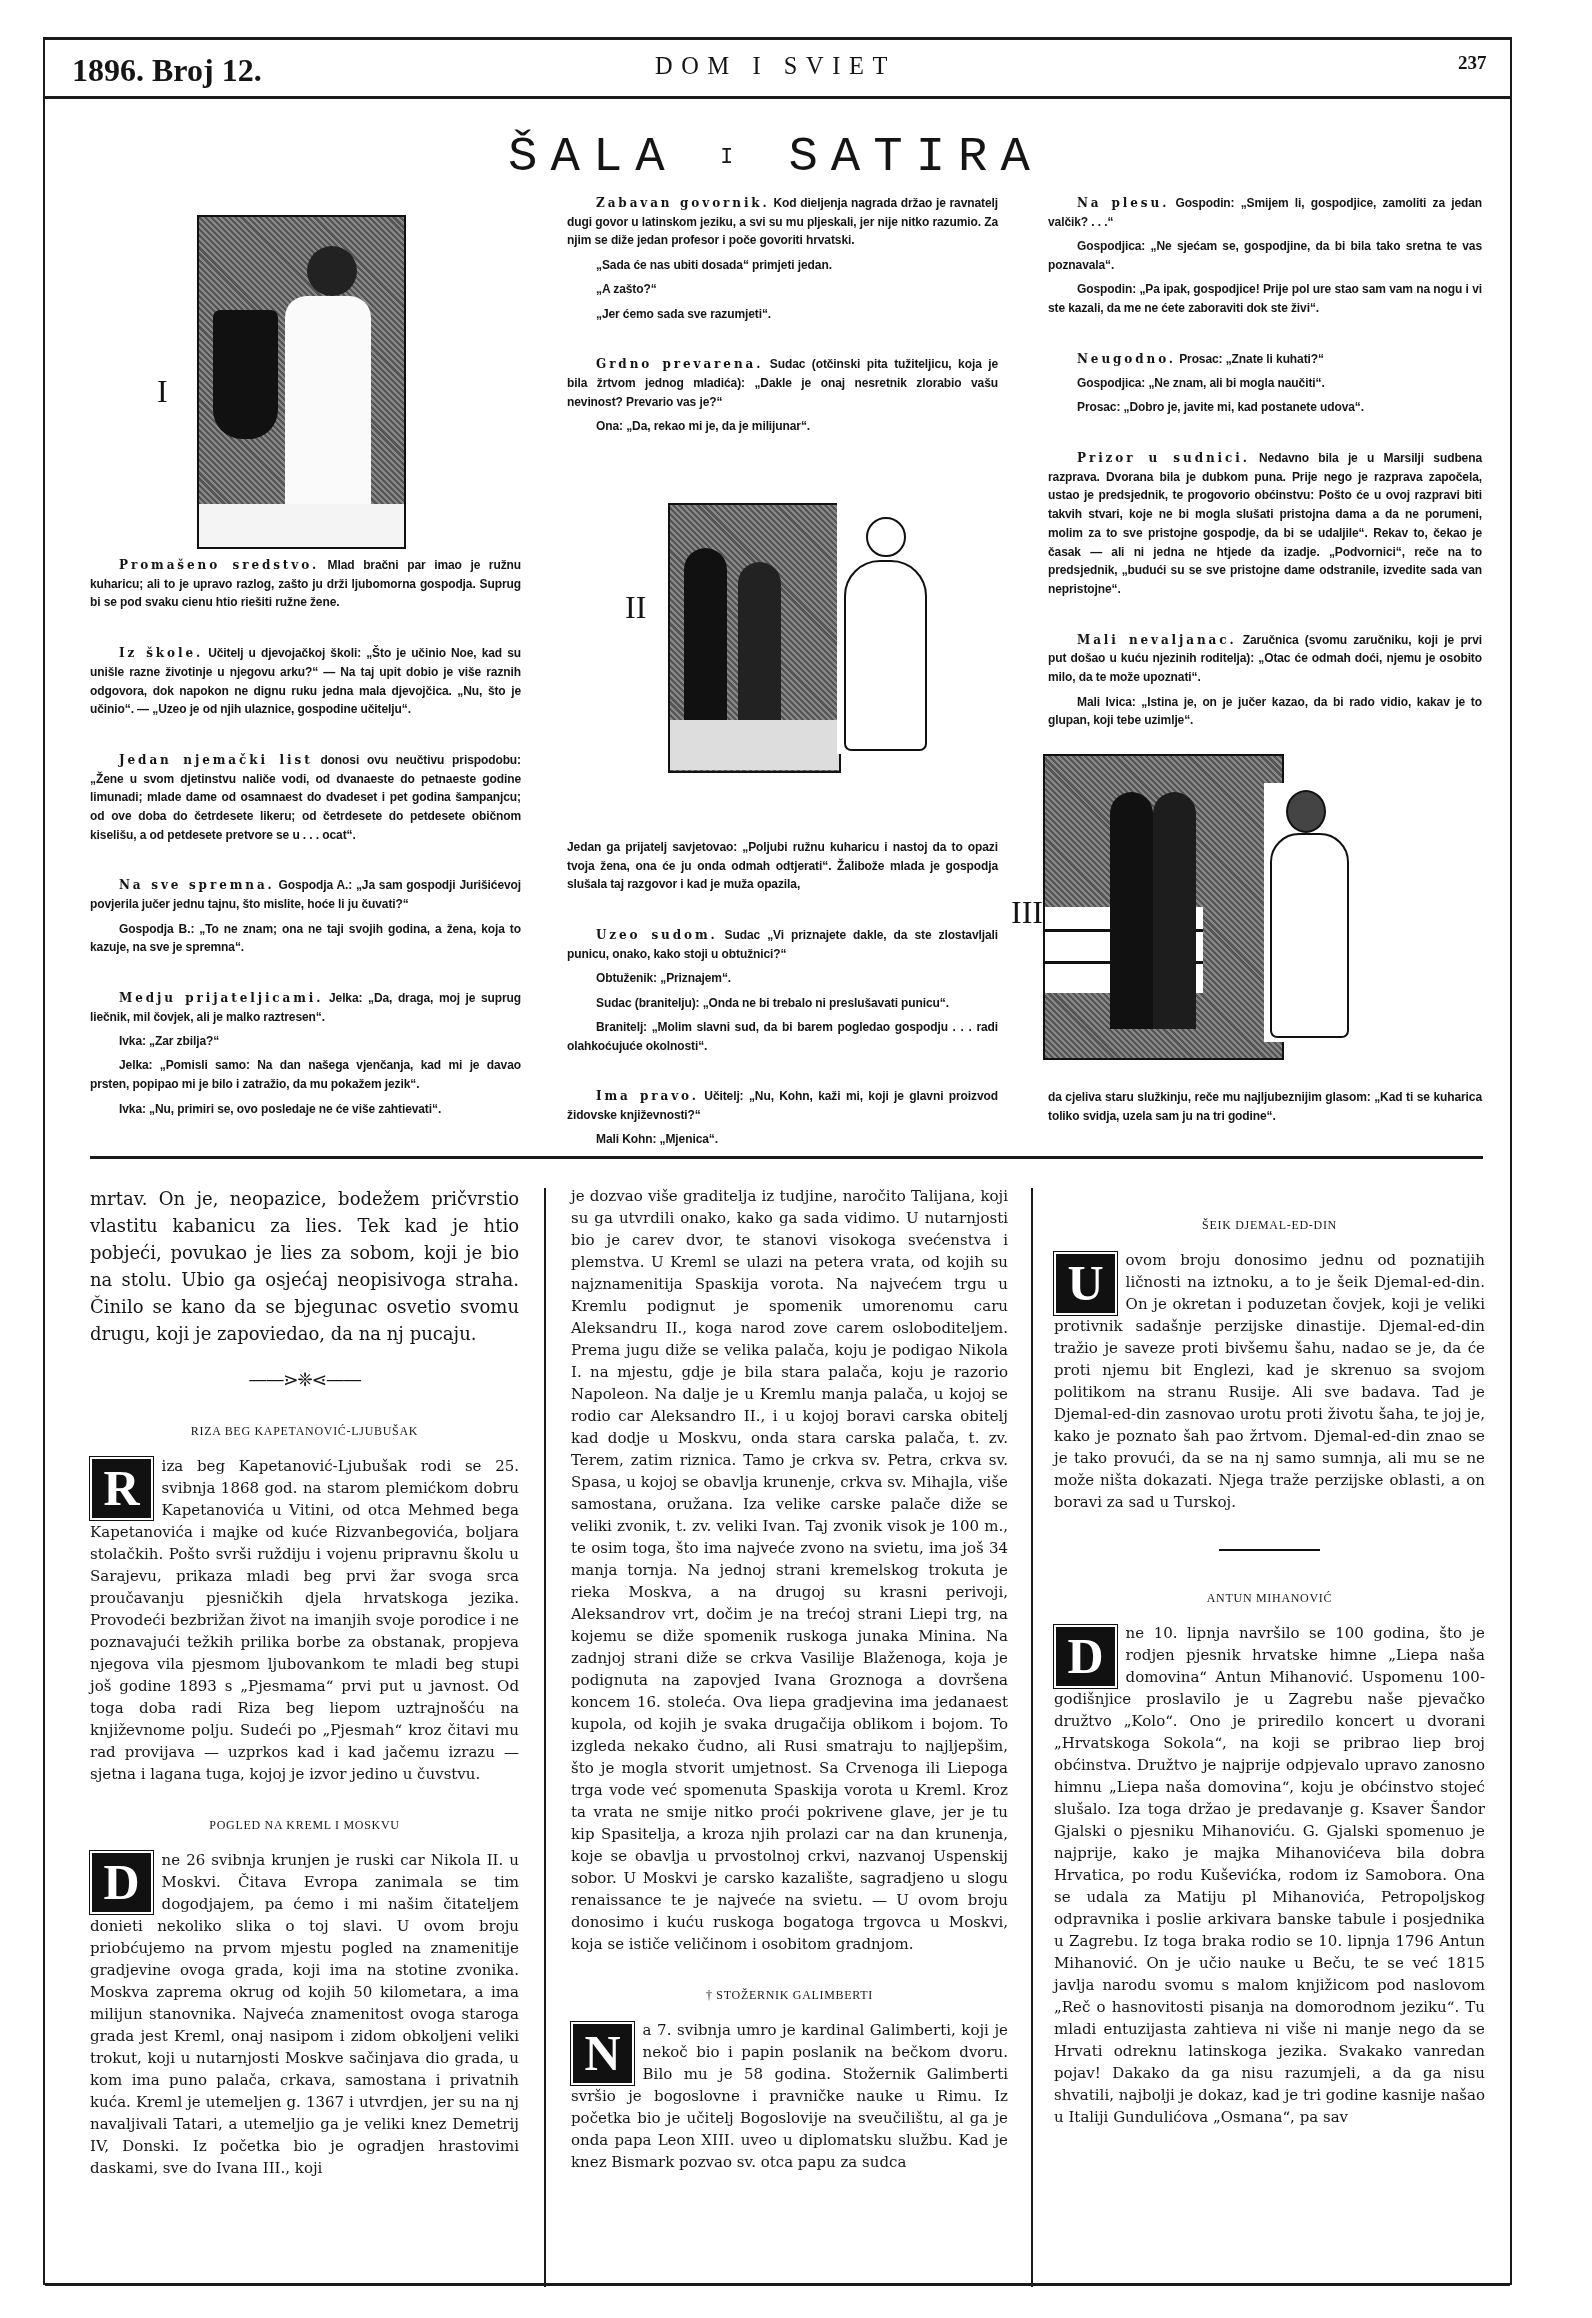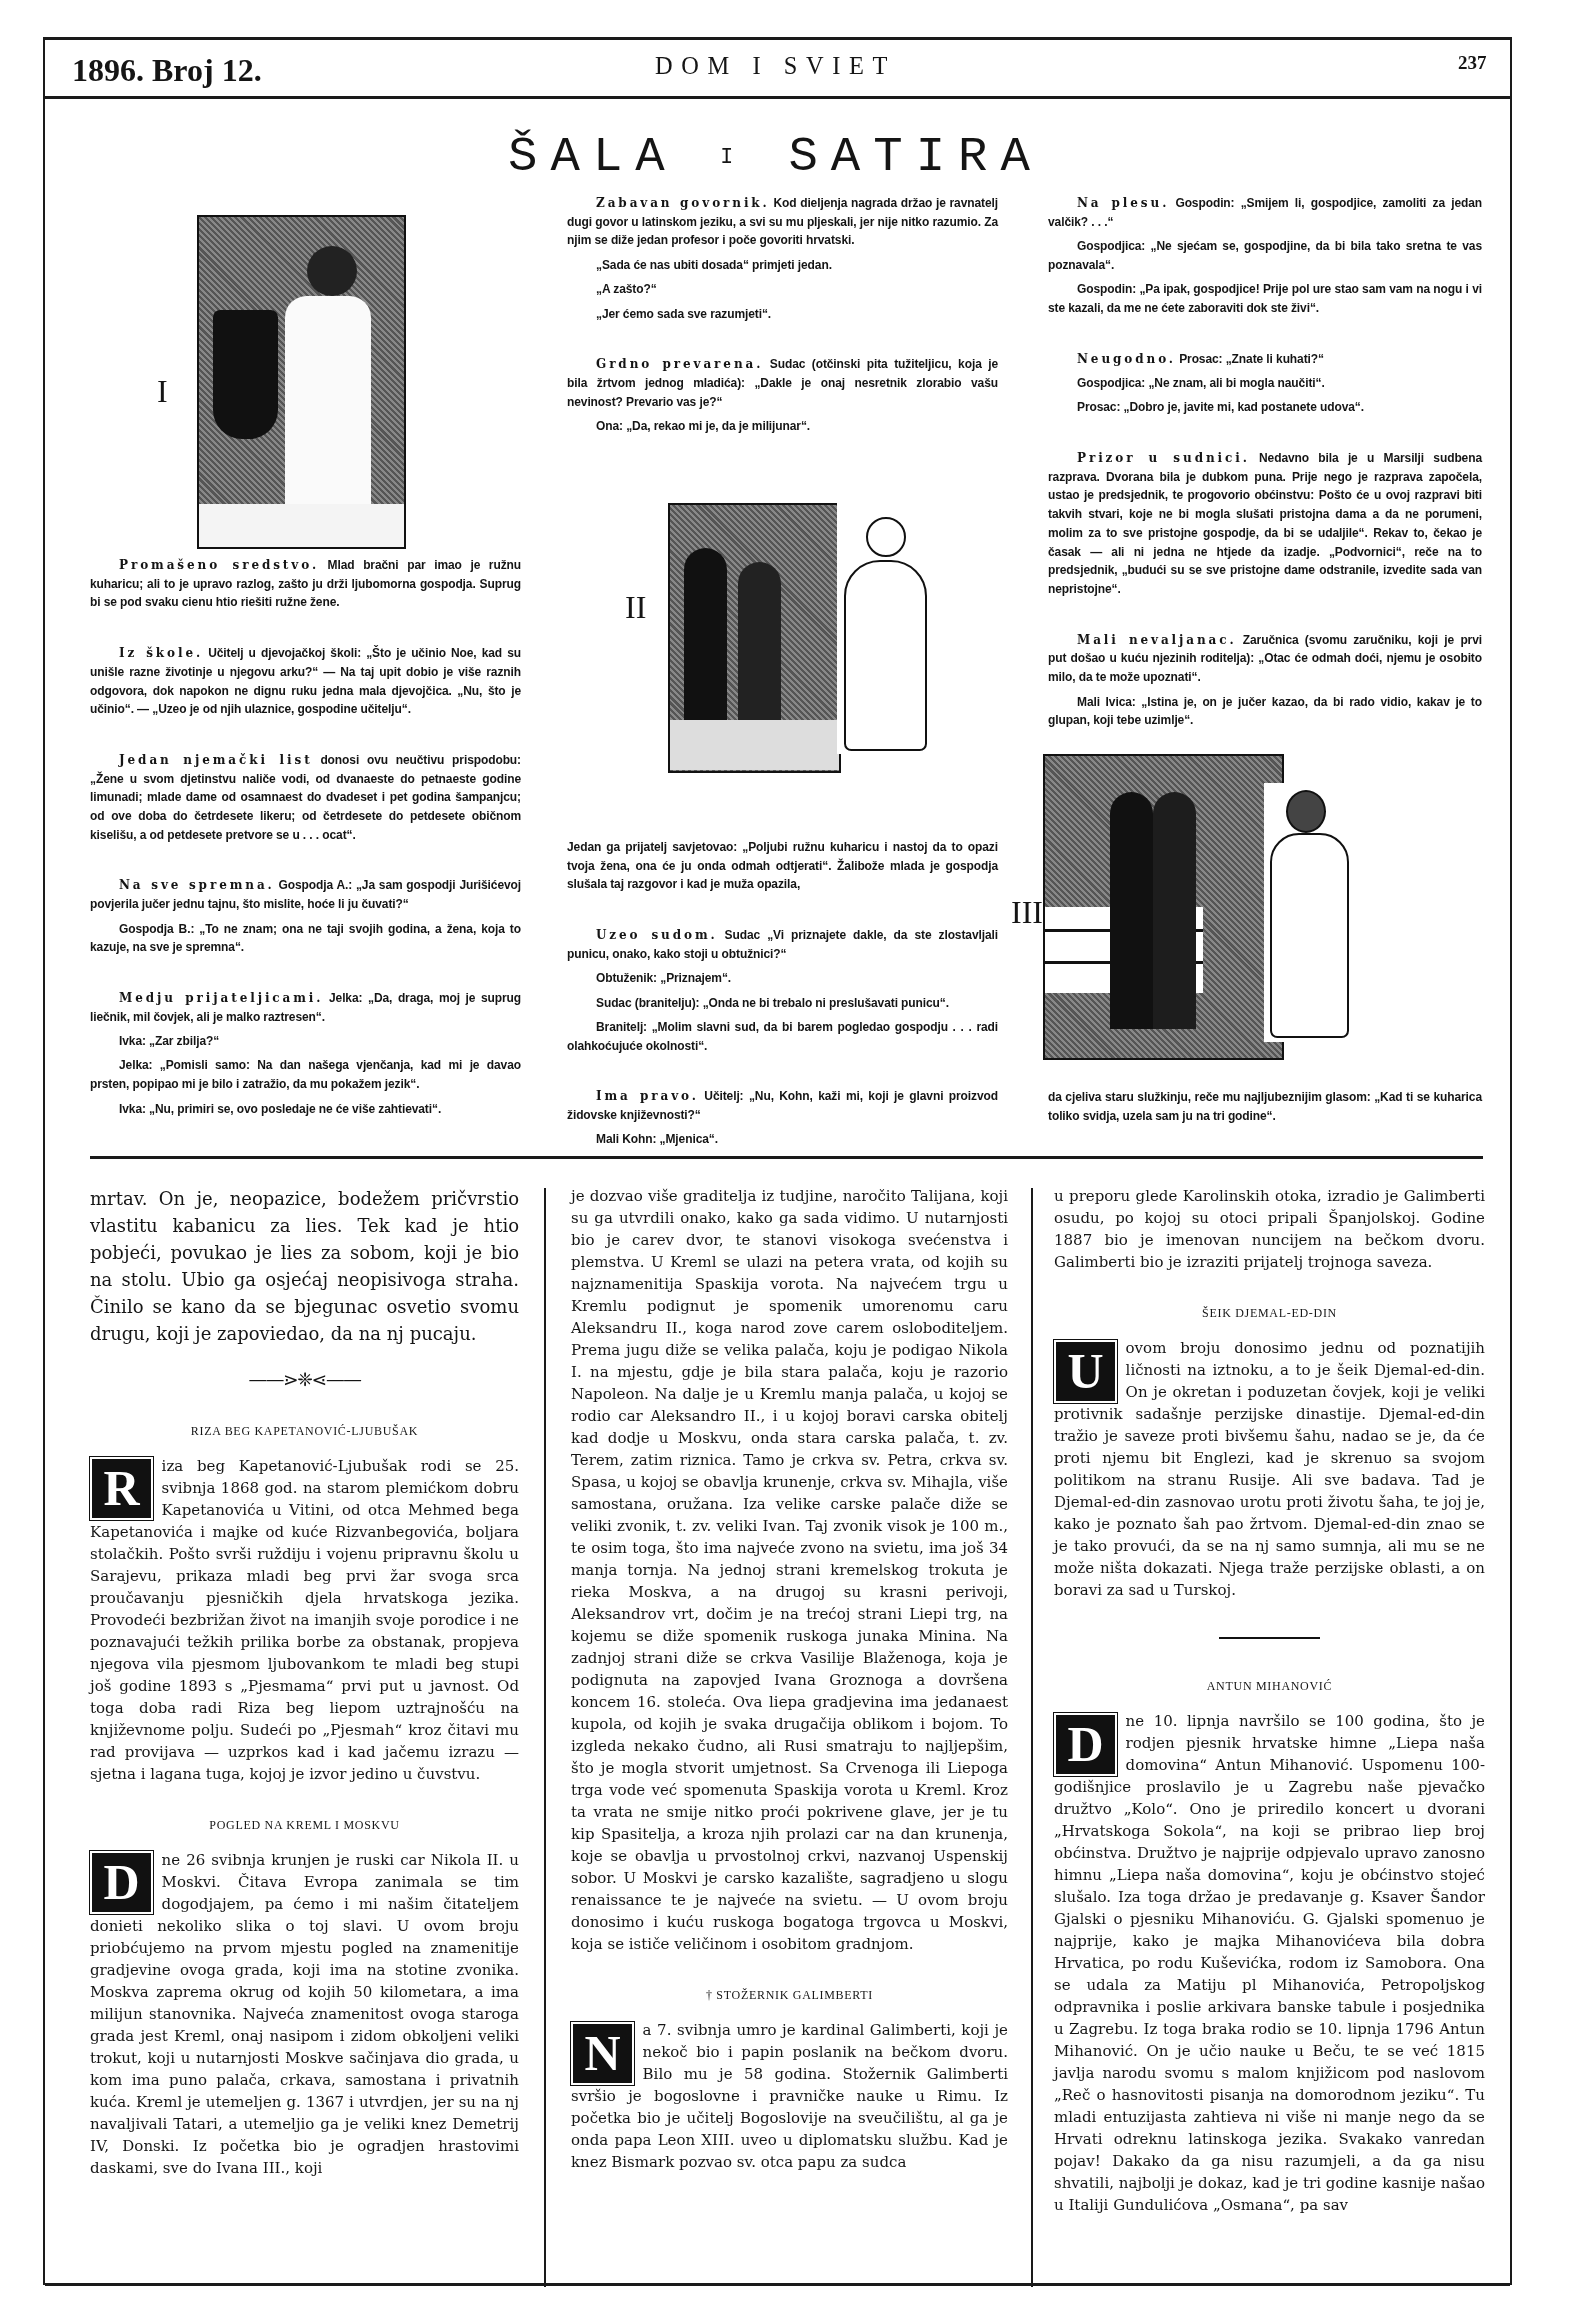--- a/index.html
+++ b/index.html
@@ -184,21 +184,20 @@
   <p><span class="dropcap">D</span><span>ne 26 svibnja krunjen je ruski car Nikola II. u Moskvi. Čitava Evropa zanimala se tim dogodjajem, pa ćemo i mi našim čitateljem donieti nekoliko slika o toj slavi. U ovom broju priobćujemo na prvom mjestu pogled na znamenitije gradjevine ovoga grada, koji ima na stotine zvonika. Moskva zaprema okrug od kojih 50 kilometara, a ima milijun stanovnika. Najveća znamenitost ovoga staroga grada jest Kreml, onaj nasipom i zidom obkoljeni veliki trokut, koji u nutarnjosti Moskve sačinjava dio grada, u kom ima puno palača, crkava, samostana i privatnih kuća. Kreml je utemeljen g. 1367 i utvrdjen, jer su na nj navaljivali Tatari, a utemeljio ga je veliki knez Demetrij IV, Donski. Iz početka bio je ogradjen hrastovimi daskami, sve do Ivana III., koji</span></p>
 </div>
 
 <div class="article-col" style="left:571px; top:1185px; width:437px;">
   <p>je dozvao više graditelja iz tudjine, naročito Talijana, koji su ga utvrdili onako, kako ga sada vidimo. U nutarnjosti bio je carev dvor, te stanovi visokoga svećenstva i plemstva. U Kreml se ulazi na petera vrata, od kojih su najznamenitija Spaskija vorota. Na najvećem trgu u Kremlu podignut je spomenik umorenomu caru Aleksandru II., koga narod zove carem osloboditeljem. Prema jugu diže se velika palača, koju je podigao Nikola I. na mjestu, gdje je bila stara palača, koju je razorio Napoleon. Na dalje je u Kremlu manja palača, u kojoj se rodio car Aleksandro II., i u kojoj boravi carska obitelj kad dodje u Moskvu, onda stara carska palača, t. zv. Terem, zatim riznica. Tamo je crkva sv. Petra, crkva sv. Spasa, u kojoj se obavlja krunenje, crkva sv. Mihajla, više samostana, oružana. Iza velike carske palače diže se veliki zvonik, t. zv. veliki Ivan. Taj zvonik visok je 100 m., te osim toga, što ima najveće zvono na svietu, ima još 34 manja tornja. Na jednoj strani kremelskog trokuta je rieka Moskva, a na drugoj su krasni perivoji, Aleksandrov vrt, dočim je na trećoj strani Liepi trg, na kojemu se diže spomenik ruskoga junaka Minina. Na zadnjoj strani diže se crkva Vasilije Blaženoga, koja je podignuta na zapovjed Ivana Groznoga a dovršena koncem 16. stoleća. Ova liepa gradjevina ima jedanaest kupola, od kojih je svaka drugačija oblikom i bojom. To izgleda nekako čudno, ali Rusi smatraju to najljepšim, što je mogla stvorit umjetnost. Sa Crvenoga ili Liepoga trga vode već spomenuta Spaskija vorota u Kreml. Kroz ta vrata ne smije nitko proći pokrivene glave, jer je tu kip Spasitelja, a kroza njih prolazi car na dan krunenja, koje se obavlja u prvostolnoj crkvi, nazvanoj Uspenskij sobor. U Moskvi je carsko kazalište, sagradjeno u slogu renaissance te je najveće na svietu. — U ovom broju donosimo i kuću ruskoga bogatoga trgovca u Moskvi, koja se ističe veličinom i osobitom gradnjom.</p>
   <div class="heading">† STOŽERNIK GALIMBERTI</div>
   <p><span class="dropcap">N</span><span>a 7. svibnja umro je kardinal Galimberti, koji je nekoč bio i papin poslanik na bečkom dvoru. Bilo mu je 58 godina. Stožernik Galimberti svršio je bogoslovne i pravničke nauke u Rimu. Iz početka bio je učitelj Bogoslovije na sveučilištu, al ga je onda papa Leon XIII. uveo u diplomatsku službu. Kad je knez Bismark pozvao sv. otca papu za sudca</span></p>
 </div>
 
 <div class="article-col" style="left:1054px; top:1185px; width:431px;">
-  <p>u preporu glede Karolinskih otoka, izradio je Galimberti osudu, po kojoj su otoci pripali Španjolskoj. Godine 1887 bio je imenovan nuncijem na bečkom dvoru. Galimberti bio je izraziti prijatelj trojnoga saveza.</p>
   <div class="heading">ŠEIK DJEMAL-ED-DIN</div>
   <p><span class="dropcap">U</span><span>ovom broju donosimo jednu od poznatijih ličnosti na iztnoku, a to je šeik Djemal-ed-din. On je okretan i poduzetan čovjek, koji je veliki protivnik sadašnje perzijske dinastije. Djemal-ed-din tražio je saveze proti bivšemu šahu, nadao se je, da će proti njemu bit Englezi, kad je skrenuo sa svojom politikom na stranu Rusije. Ali sve badava. Tad je Djemal-ed-din zasnovao urotu proti životu šaha, te joj je, kako je poznato šah pao žrtvom. Djemal-ed-din znao se je tako provući, da se na nj samo sumnja, ali mu se ne može ništa dokazati. Njega traže perzijske oblasti, a on boravi za sad u Turskoj.</span></p>
   <div class="short-rule"></div>
   <div class="heading">ANTUN MIHANOVIĆ</div>
   <p><span class="dropcap">D</span><span>ne 10. lipnja navršilo se 100 godina, što je rodjen pjesnik hrvatske himne „Liepa naša domovina“ Antun Mihanović. Uspomenu 100-godišnjice proslavilo je u Zagrebu naše pjevačko družtvo „Kolo“. Ono je priredilo koncert u dvorani „Hrvatskoga Sokola“, na koji se pribrao liep broj obćinstva. Družtvo je najprije odpjevalo upravo zanosno himnu „Liepa naša domovina“, koju je obćinstvo stojeć slušalo. Iza toga držao je predavanje g. Ksaver Šandor Gjalski o pjesniku Mihanoviću. G. Gjalski spomenuo je najprije, kako je majka Mihanovićeva bila dobra Hrvatica, po rodu Kuševićka, rodom iz Samobora. Ona se udala za Matiju pl Mihanovića, Petropoljskog odpravnika i poslie arkivara banske tabule i posjednika u Zagrebu. Iz toga braka rodio se 10. lipnja 1796 Antun Mihanović. On je učio nauke u Beču, te se već 1815 javlja narodu svomu s malom knjižicom pod naslovom „Reč o hasnovitosti pisanja na domorodnom jeziku“. Tu mladi entuzijasta zahtieva ni više ni manje nego da se Hrvati odreknu latinskoga jezika. Svakako vanredan pojav! Dakako da ga nisu razumjeli, a da ga nisu shvatili, najbolji je dokaz, kad je tri godine kasnije našao u Italiji Gundulićova „Osmana“, pa sav</span></p>
 </div>
 
 <div class="rule" style="left:45px; top:2283px; width:1465px;"></div>
 
 

